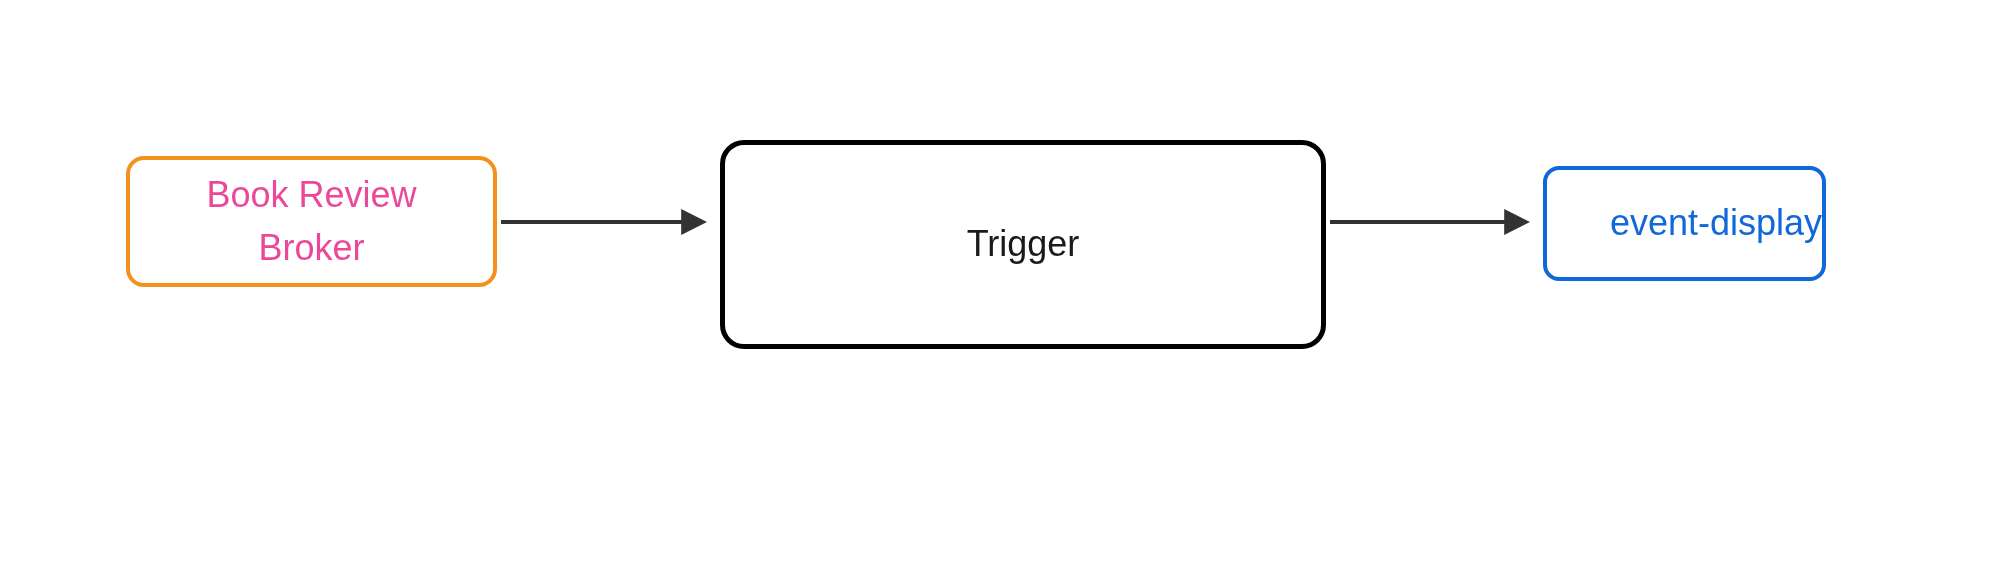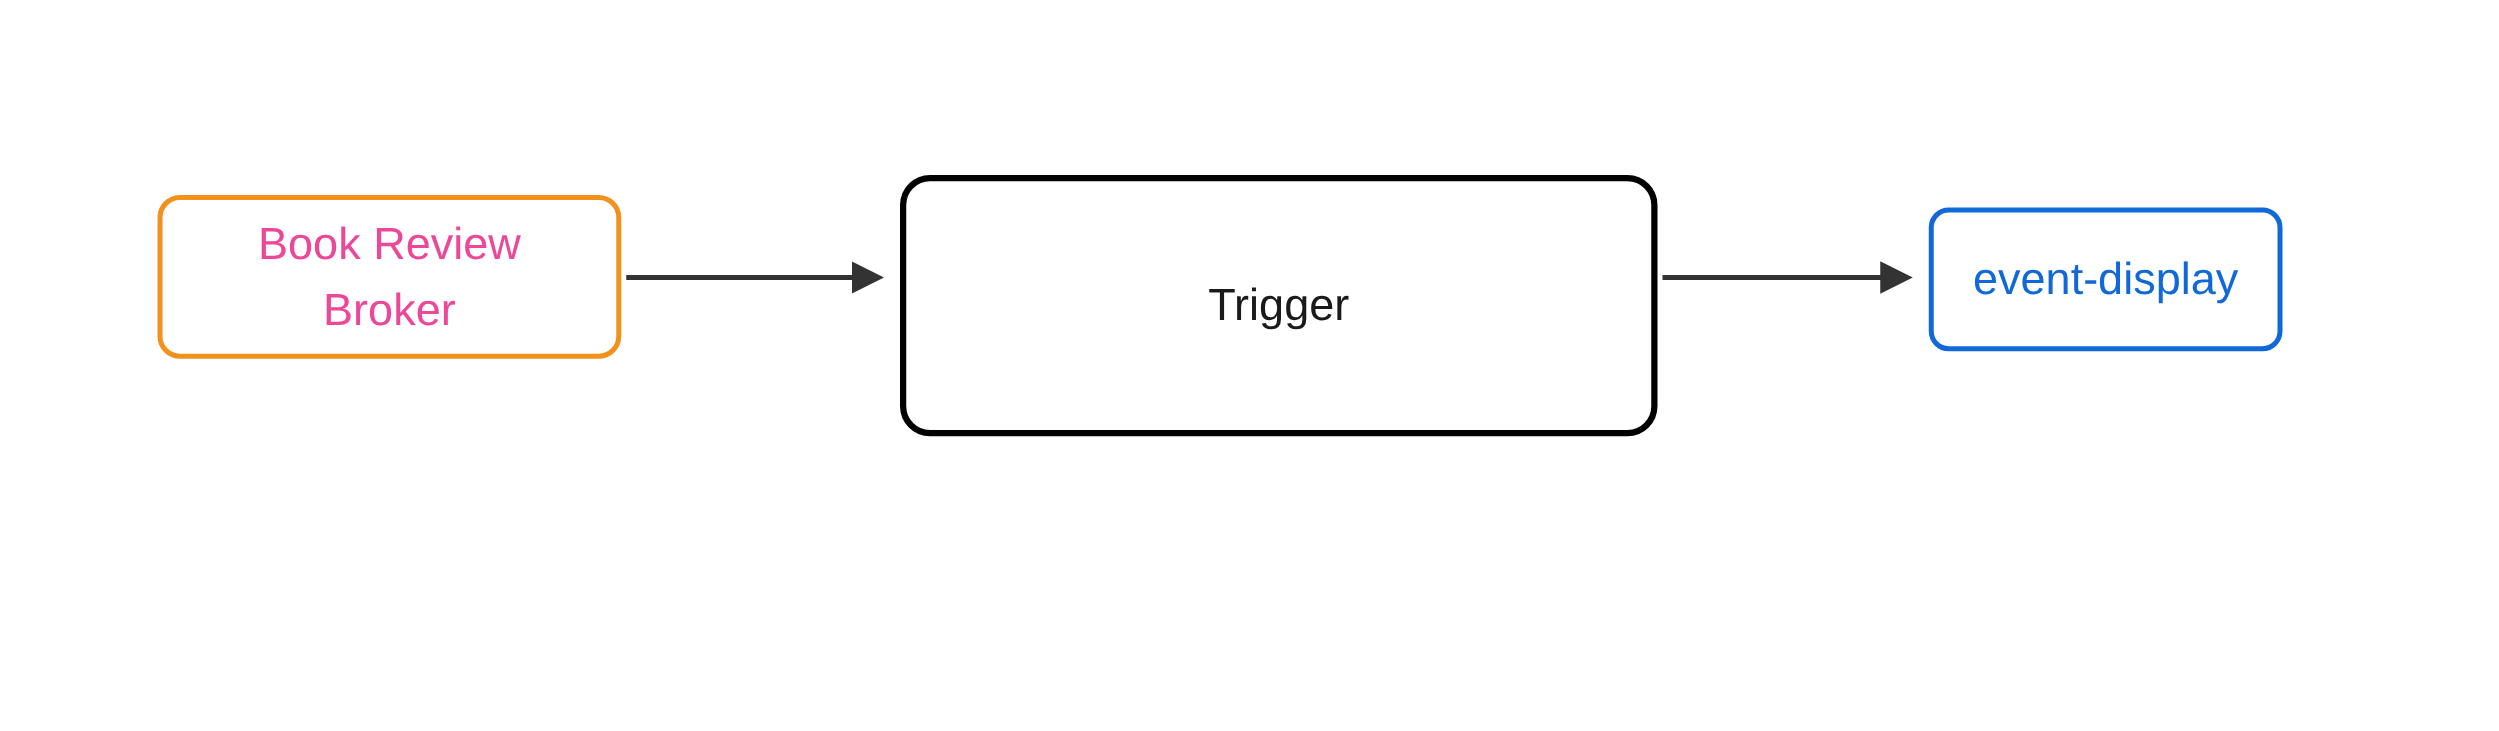--- a/index.html
+++ b/index.html
@@ -54,20 +54,21 @@
     justify-content: center;
   }
   .node-event {
     left: 1543px;
     top: 166px;
     width: 283px;
     height: 115px;
     border: 4px solid #1168D8;
     border-radius: 16px;
     color: #1168D8;
+    justify-content: flex-end;
   }
 </style>
 </head>
 <body>
 
 <div class="canvas">
 
   <svg class="edges" width="1999" height="585" viewBox="0 0 1999 585">
     <defs>
       <marker id="arrowhead" viewBox="0 0 10 10" refX="8" refY="5" markerWidth="6.5" markerHeight="6.5" orient="auto-start-reverse">

